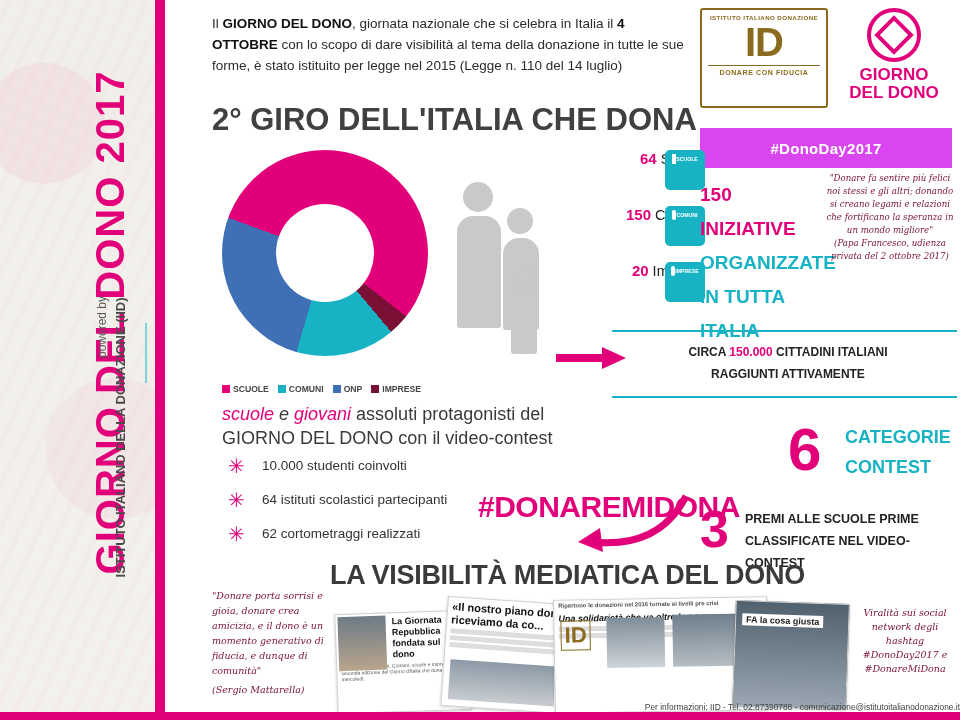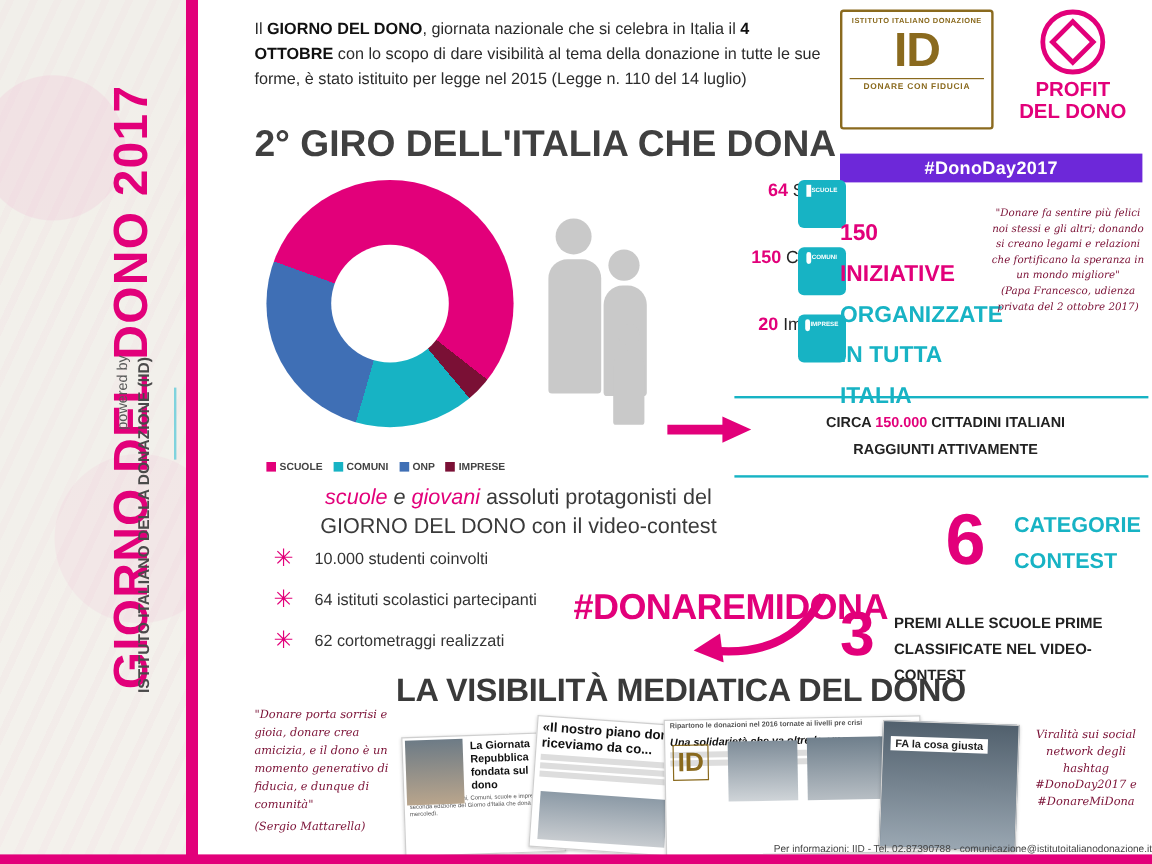--- a/index.html
+++ b/index.html
@@ -76,22 +76,22 @@
     width:46px;height:46px;margin:0 auto 4px;border-radius:50%;
     border:4px solid #e2007a;position:relative;
   }
   .logo-gdd .mark:before{
     content:"";position:absolute;left:9px;top:9px;width:20px;height:20px;
     border:4px solid #e2007a;transform:rotate(45deg);
   }
   .logo-gdd .l1{font-size:17px;font-weight:bold;color:#e2007a;line-height:18px;}
   .logo-gdd .l2{font-size:17px;font-weight:bold;color:#e2007a;line-height:18px;}
   .hashtag-bar{
-    position:absolute;left:700px;top:128px;width:252px;height:24px;
-    background:#6d28d9;color:#fff;font-weight:bold;font-size:15px;
+    position:absolute;left:700px;top:128px;width:252px;height:40px;
+    background:#d946ef;color:#fff;font-weight:bold;font-size:15px;
     display:flex;align-items:center;justify-content:center;letter-spacing:.3px;
   }
 
   
   .giro-title{
     position:absolute;left:212px;top:102px;
     font-size:31px;font-weight:bold;color:#404040;letter-spacing:0px;
   }
 
   
@@ -163,21 +163,21 @@
   .circa-line2{position:absolute;left:612px;top:396px;width:345px;height:2px;background:#17b3c4;}
   .circa{
     position:absolute;left:618px;top:341px;width:340px;text-align:center;
     font-size:12px;font-weight:bold;color:#222;line-height:22px;
   }
   .circa b{color:#e2007a;}
 
   
   .scuole-txt{
     position:absolute;left:222px;top:402px;width:420px;
-    font-size:18px;color:#3a3a3a;line-height:24px;text-align:center;
+    font-size:18px;color:#3a3a3a;line-height:24px;
   }
   .scuole-txt .pink-i{color:#e2007a;font-style:italic;}
   .scuole-txt .gray-i{font-style:italic;}
 
   .bullets{position:absolute;left:228px;top:456px;width:300px;}
   .bl{position:relative;height:34px;font-size:13.5px;color:#333;padding-left:34px;line-height:20px;}
   .bl .ast{position:absolute;left:0;top:0;color:#e2007a;font-size:20px;line-height:20px;}
 
   
   .dm{
@@ -243,21 +243,21 @@
   </div>
 
   <div class="logo-wrap">
     <div class="logo-iid">
       <div class="tiny">ISTITUTO ITALIANO DONAZIONE</div>
       <div class="big">ID</div>
       <div class="base">DONARE CON FIDUCIA</div>
     </div>
     <div class="logo-gdd">
       <div class="mark"></div>
-      <div class="l1">PROFIT</div>
+      <div class="l1">GIORNO</div>
       <div class="l2">DEL DONO</div>
     </div>
   </div>
   <div class="hashtag-bar">#DonoDay2017</div>
 
   <div class="giro-title">2° GIRO DELL'ITALIA CHE DONA</div>
 
   <div class="donut-wrap">
     <div class="donut"></div>
   </div>

